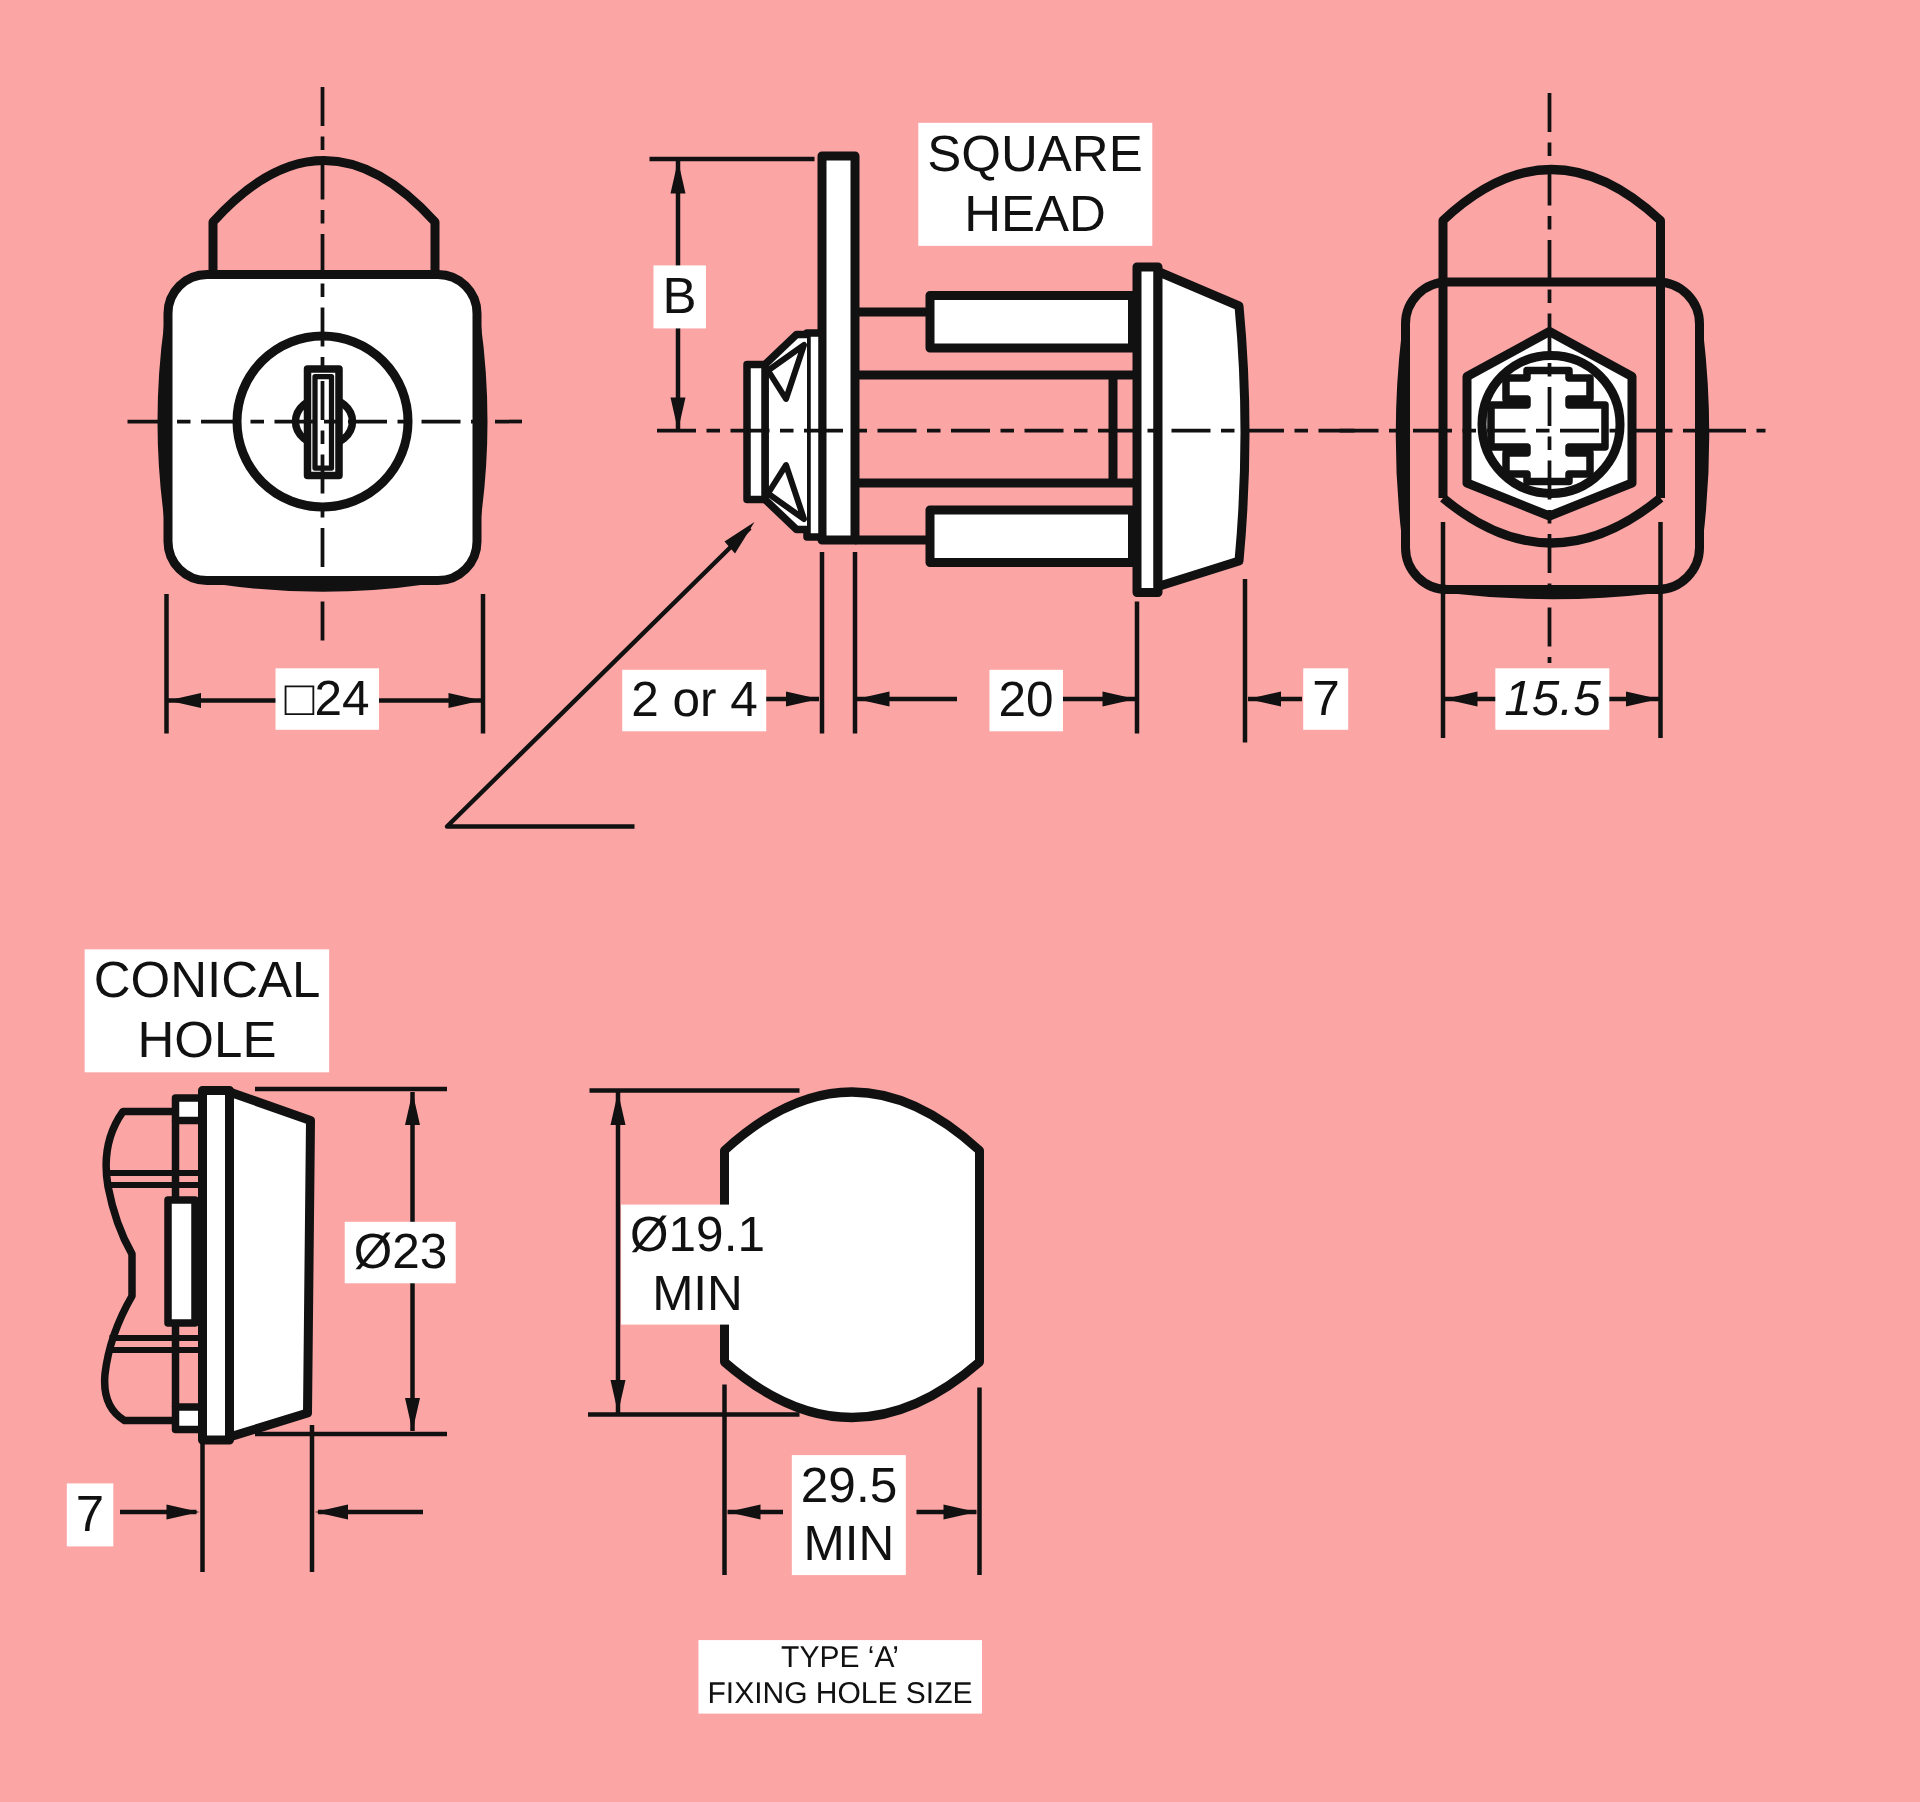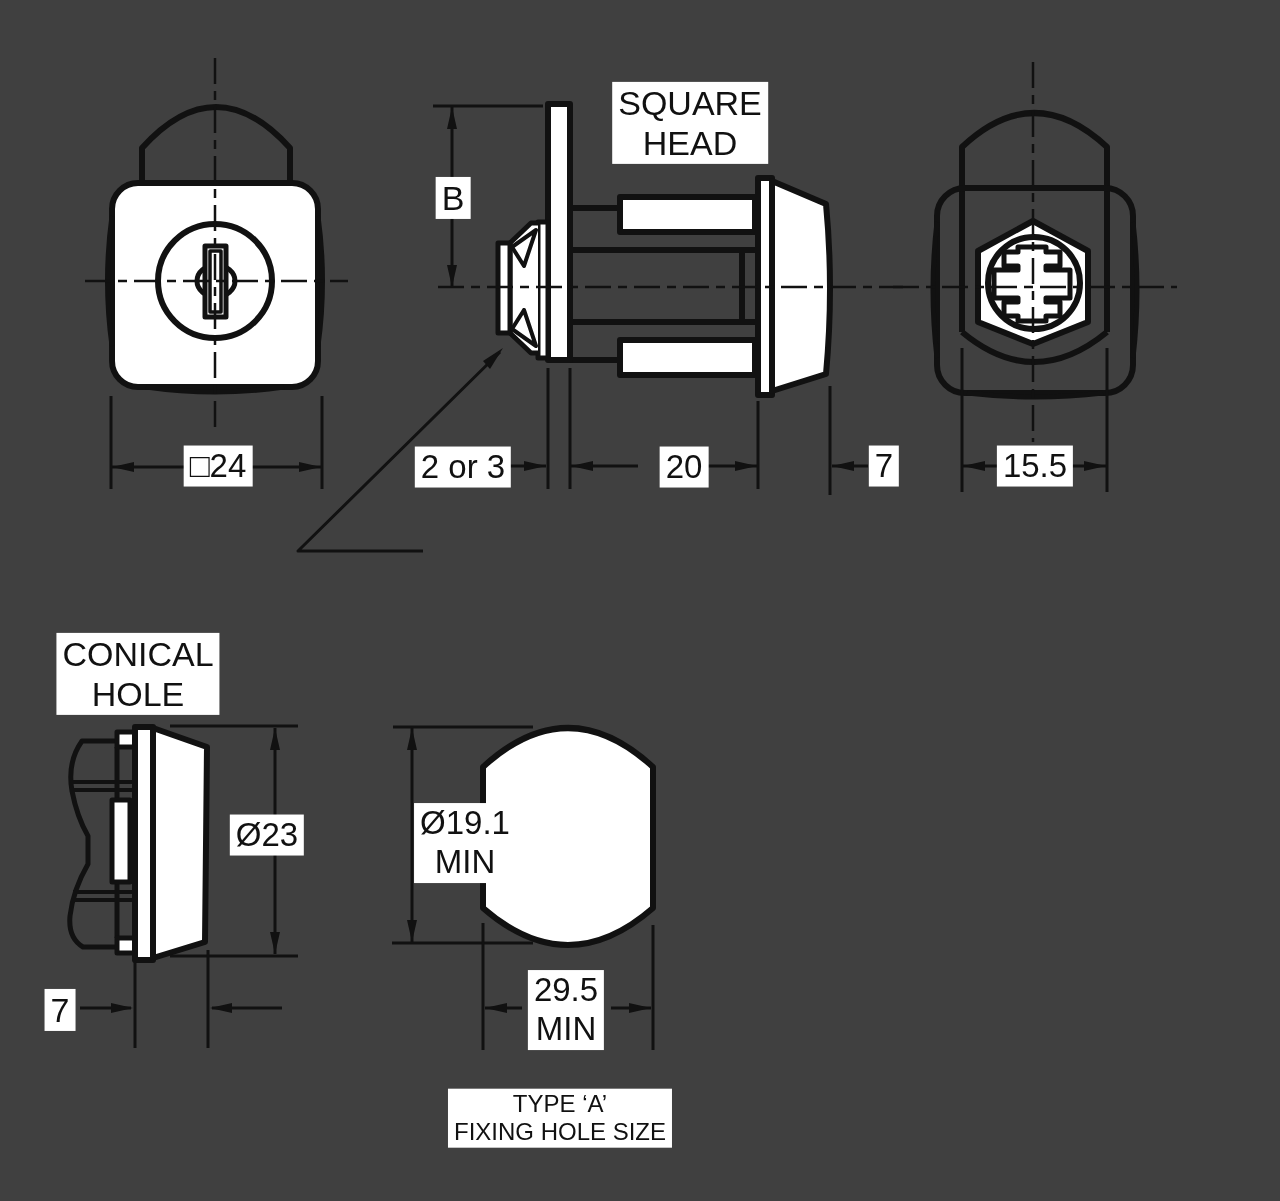--- a/index.html
+++ b/index.html
@@ -1,28 +1,28 @@
 <!DOCTYPE html>
 <html><head>
 <meta charset="utf-8">
 <style>
   html,body { margin:0; padding:0; background:#ffffff; }
   #canvas {
-    position:relative; width:1280px; height:1201px; background:#404040;
+    position:relative; width:1280px; height:1201px; background:#fca5a5;
     font-family:"Liberation Sans","DejaVu Sans",sans-serif; color:#111;
     overflow:hidden;
   }
   #linework { position:absolute; left:0; top:0; }
   .lbl {
     position:absolute; transform:translate(-50%,-50%);
     background:#ffffff; color:#111;
     font-size:33px; line-height:1.18; text-align:center;
     white-space:pre-line; padding:1px 6px;
   }
-  .lbl.small { font-size:24px; }
+  .lbl.small { font-size:20px; }
   .lbl.big { font-size:34px; }
   .lbl.leftalign { transform:none; text-align:left; }
 </style>
 </head>
 <body>
 
 <div id="canvas">
 
 <svg id="linework" width="1280" height="1201" viewBox="0 0 1280 1201">
 
@@ -121,27 +121,27 @@
     <line x1="1033" y1="62" x2="1033" y2="442"></line>
     <line x1="893" y1="287" x2="1177" y2="287"></line>
   </g>
 </svg>
 
   <div class="lbl big" style="left:690px; top:123px;">SQUARE
 HEAD</div>
 
   <div class="lbl big" style="left:453px; top:198px;">B</div>
 
-  <div class="lbl" style="left:463px; top:467px;">2 or 3</div>
+  <div class="lbl" style="left:463px; top:467px;">2 or 4</div>
 
   <div class="lbl" style="left:684px; top:467px;">20</div>
 
   <div class="lbl" style="left:884px; top:466px;">7</div>
 
-  <div class="lbl" style="left:1035px; top:466px;">15.5</div>
+  <div class="lbl" style="left:1035px; top:466px;font-style:italic;">15.5</div>
 
   <div class="lbl" style="left:218px; top:466px;">□24</div>
 
 
   <div class="lbl big" style="left:138px; top:674px;">CONICAL
 HOLE</div>
 
   <div class="lbl" style="left:267px; top:835px;">Ø23</div>
 
   <div class="lbl big" style="left:60px; top:1010px;">7</div>

